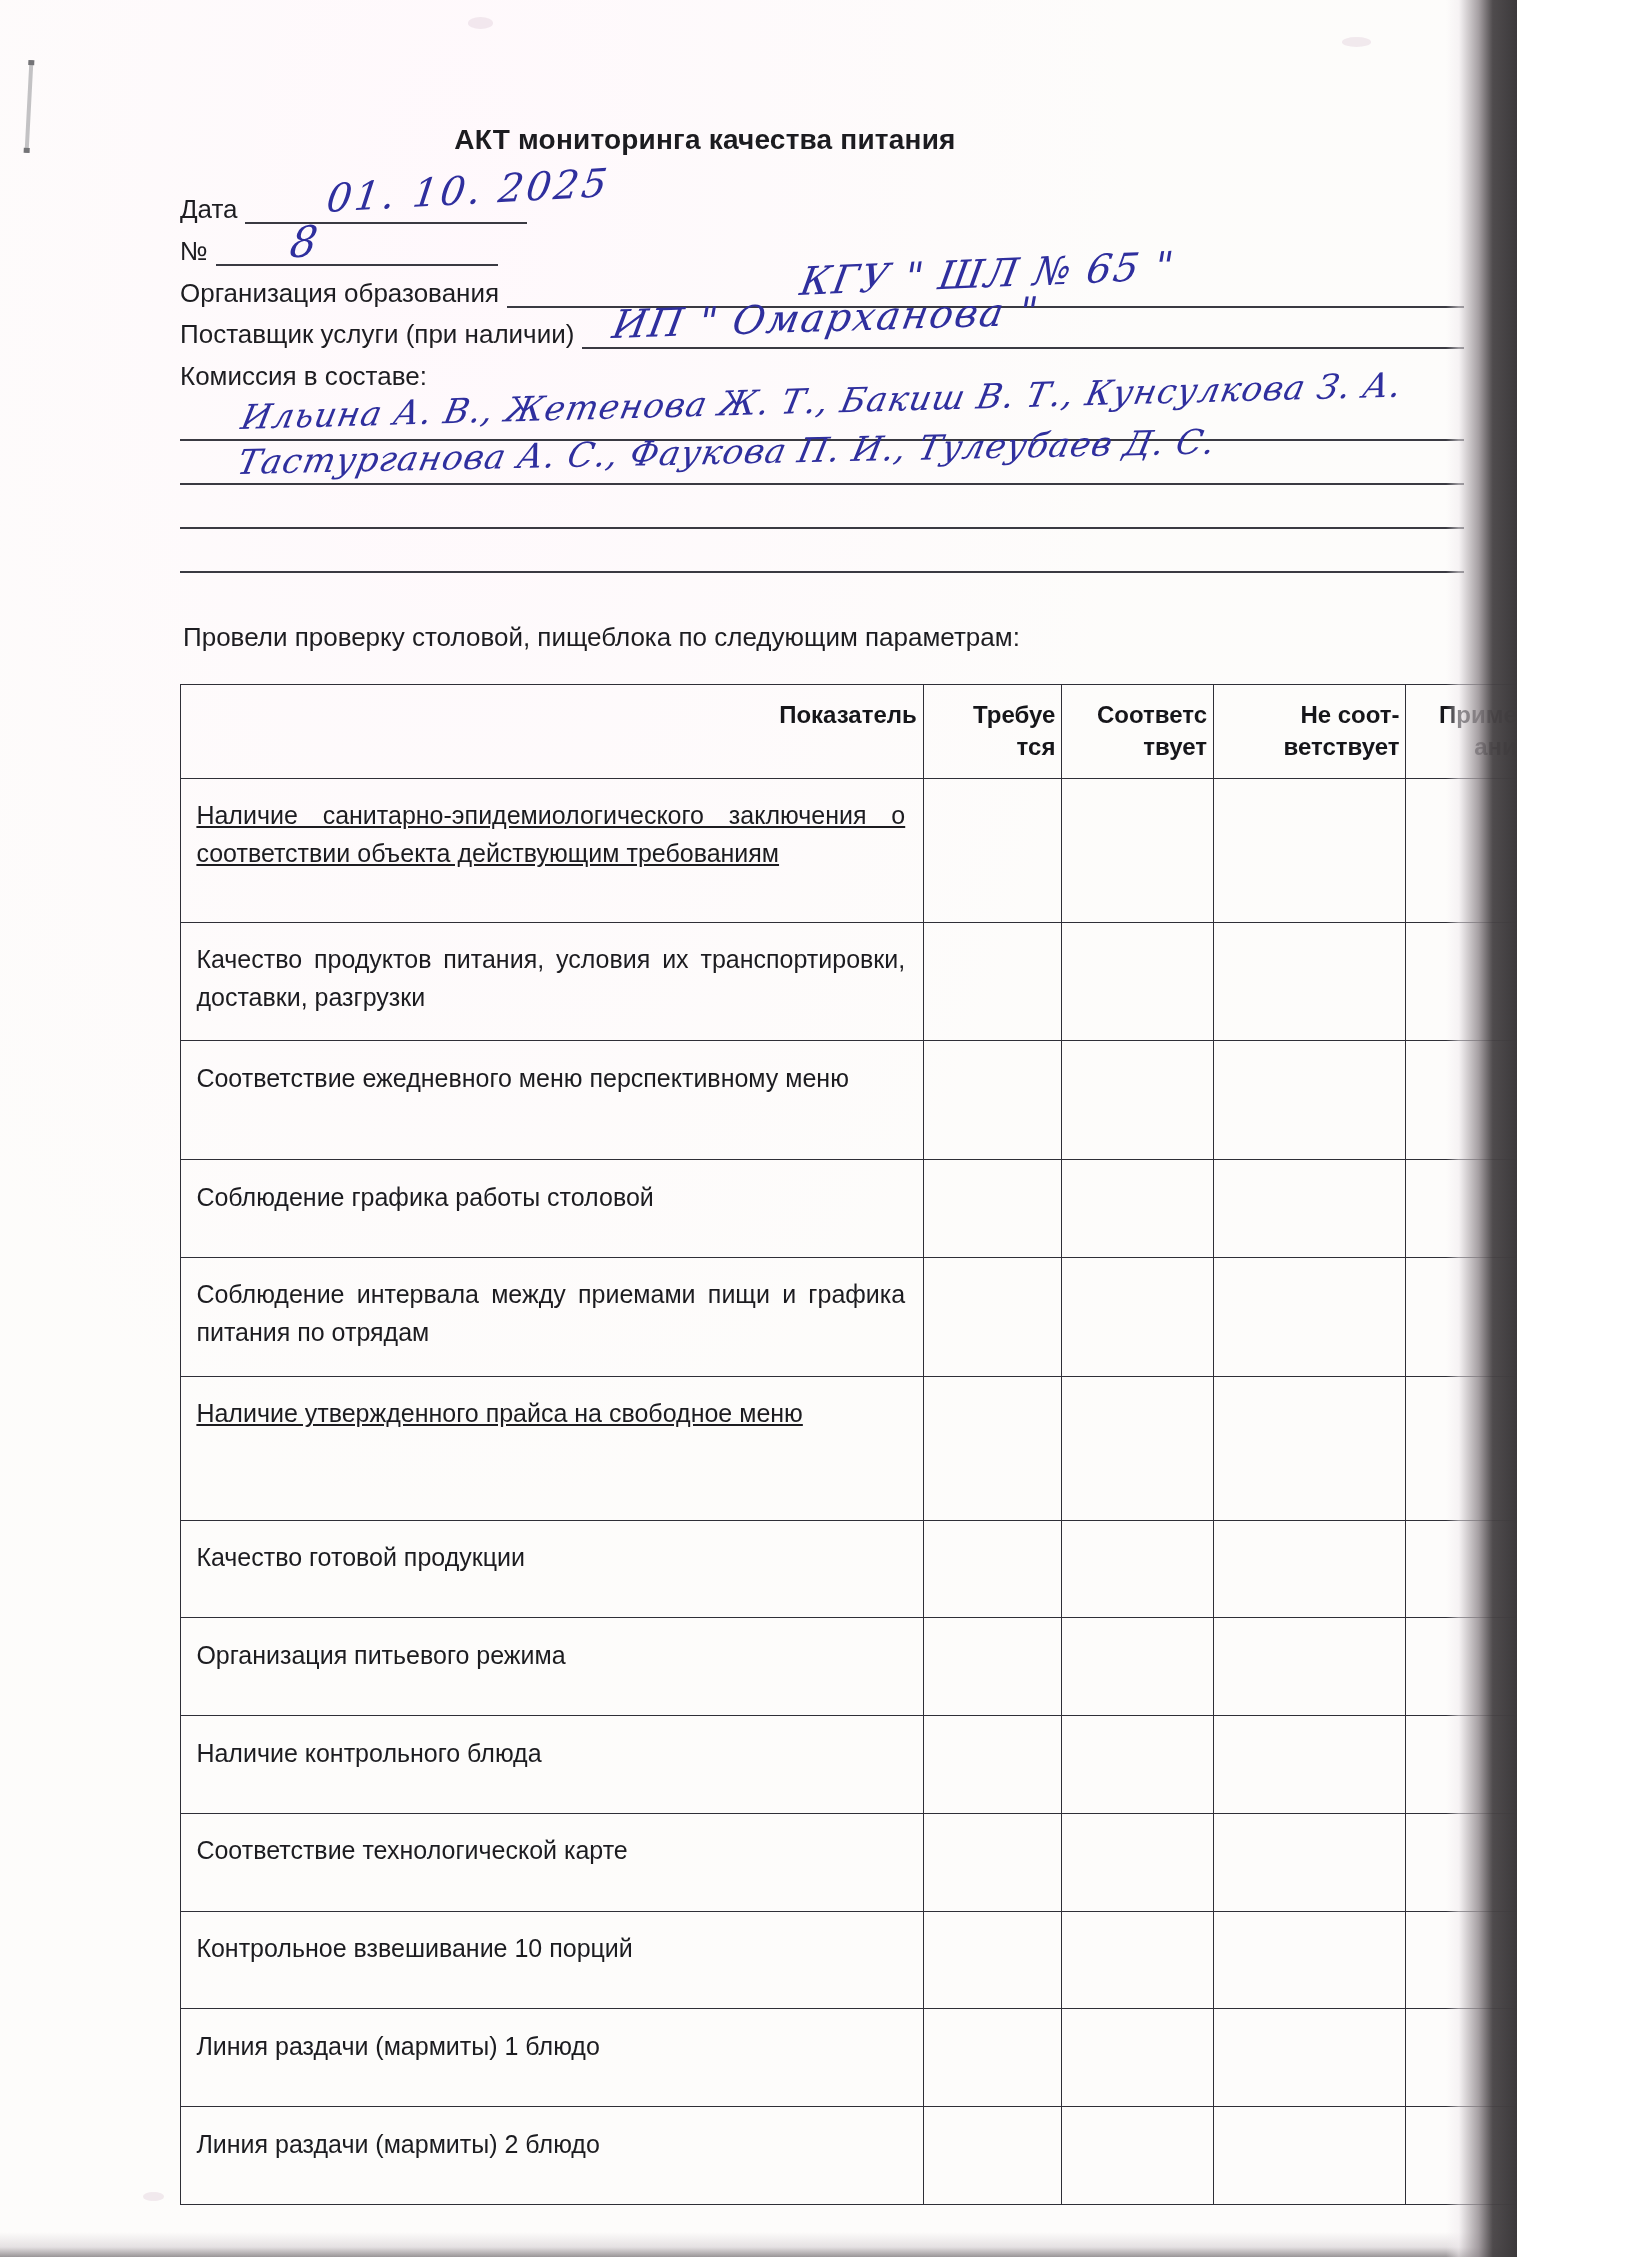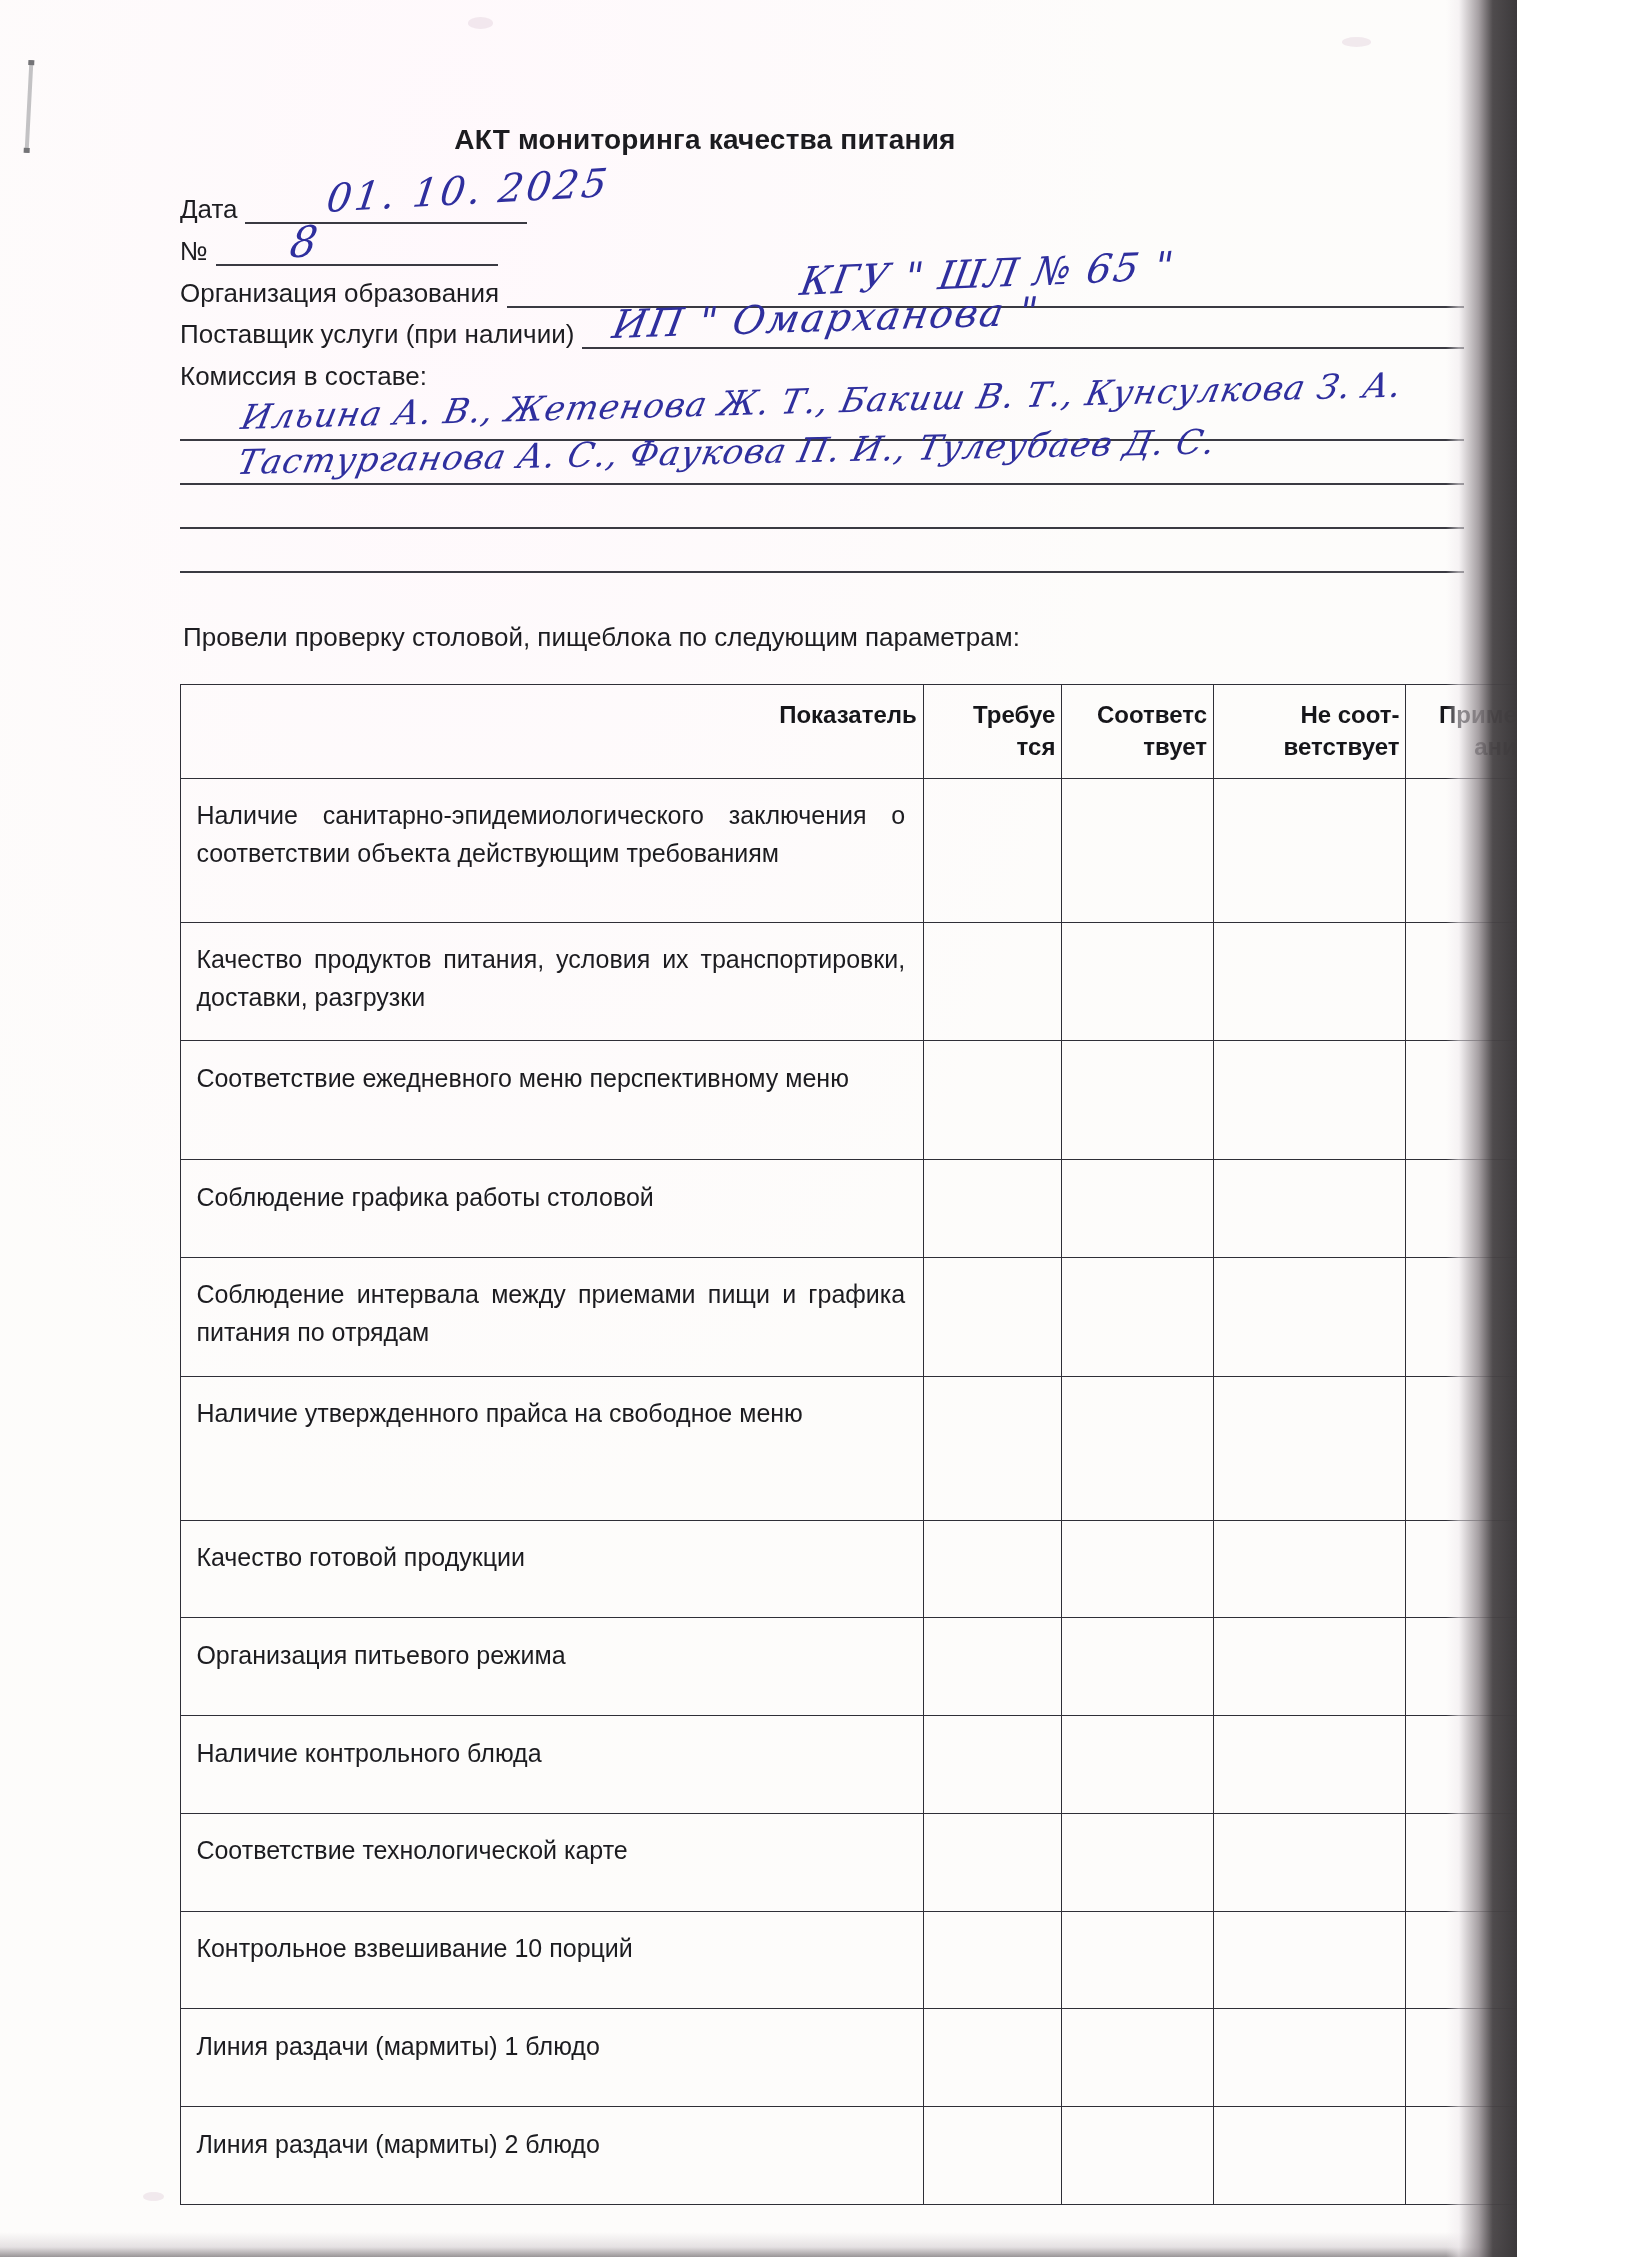--- a/index.html
+++ b/index.html
@@ -245,21 +245,21 @@
     font-size: 25px;
     color: #1c1c20;
     padding: 17.4px 17.4px 17.4px 15.4px;
     line-height: 38px;
     text-align: justify;
     text-justify: inter-word;
   }
   table.audit td.indicator.nojust { text-align: left; }
   table.audit td.mark { padding: 0; }
 
-  tr.r-tall  td { height: 108px; }
+  tr.r-tall  td { height: 108px; text-decoration: underline; }
   tr.r-mid   td { height: 83px; }
   tr.r-short td { height: 62px; }
 </style>
 </head>
 <body>
 
 <div class="page">
 
   <div class="scan-tint"></div>
   <div class="edge-mark"></div>

